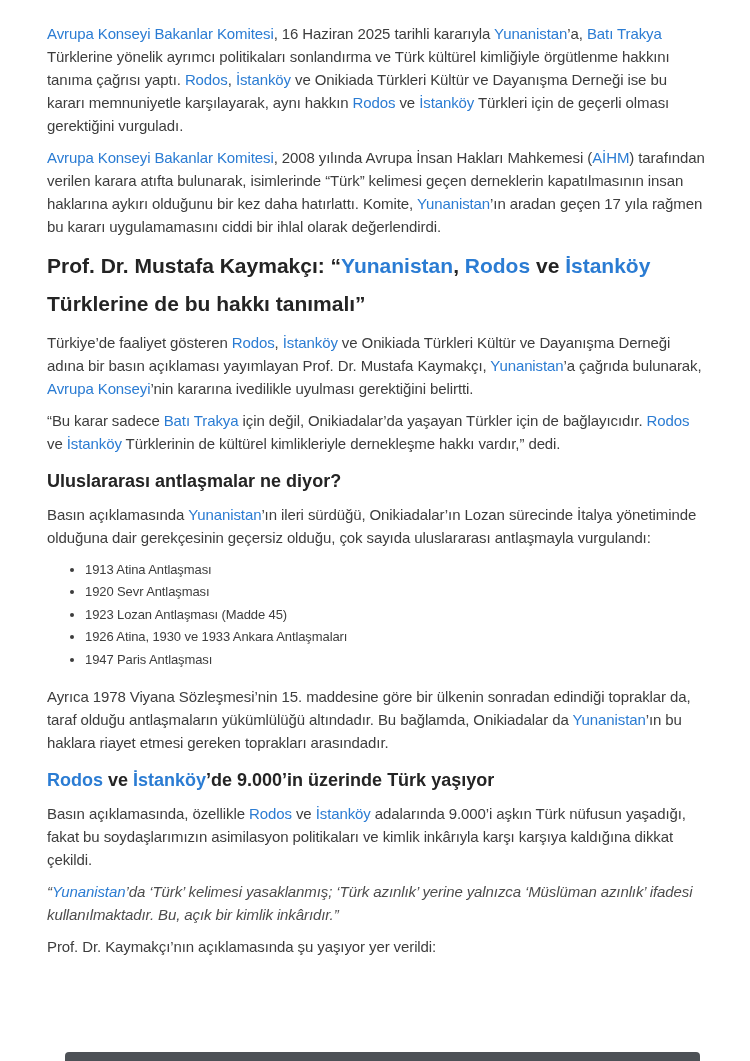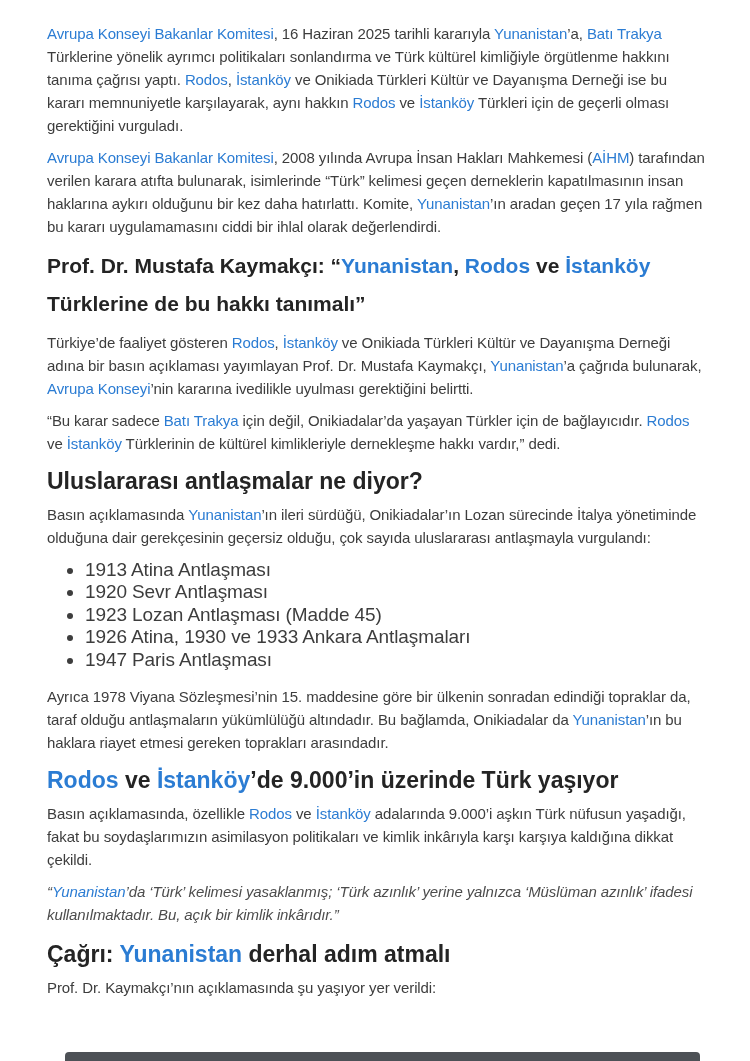--- a/index.html
+++ b/index.html
@@ -23,34 +23,34 @@
     letter-spacing:-0.1px;
   }
   .h2{
     font-size:21px;
     line-height:38px;
     font-weight:700;
     color:#242424;
     margin:4px 0 8px 0;
   }
   .h3{
-    font-size:23px;
+    font-size:18px;
     line-height:24px;
     font-weight:700;
     color:#242424;
     margin:12px 0 10px 0;
   }
   .mt14{margin-top:14px;}
   .mt16{margin-top:16px;}
   ul.treaty-list{
     margin:10px 0 14px 0;
     padding-left:38px;
   }
   ul.treaty-list li{
-    font-size:19px;
+    font-size:13px;
     line-height:22.4px;
     color:#3d3d3d;
     letter-spacing:-0.1px;
   }
   .lnk{color:var(--link,#2b7cd3);cursor:pointer;}
   .h2 .lnk,.h3 .lnk{font-weight:700;}
   .quote-italic{
     font-style:italic;
     color:#4c4c4c;
   }
@@ -92,19 +92,18 @@
     </ul>
 
   <p class="para">Ayrıca 1978 Viyana Sözleşmesi’nin 15. maddesine göre bir ülkenin sonradan edindiği topraklar da, taraf olduğu antlaşmaların yükümlülüğü altındadır. Bu bağlamda, Onikiadalar da <span class="lnk">Yunanistan</span>’ın bu haklara riayet etmesi gereken toprakları arasındadır.</p>
 
   <h3 class="h3 mt14"><span class="lnk">Rodos</span> ve <span class="lnk">İstanköy</span>’de 9.000’in üzerinde Türk yaşıyor</h3>
 
   <p class="para">Basın açıklamasında, özellikle <span class="lnk">Rodos</span> ve <span class="lnk">İstanköy</span> adalarında 9.000’i aşkın Türk nüfusun yaşadığı, fakat bu soydaşlarımızın asimilasyon politikaları ve kimlik inkârıyla karşı karşıya kaldığına dikkat çekildi.</p>
 
   <p class="para quote-italic">“<span class="lnk">Yunanistan</span>’da ‘Türk’ kelimesi yasaklanmış; ‘Türk azınlık’ yerine yalnızca ‘Müslüman azınlık’ ifadesi kullanılmaktadır. Bu, açık bir kimlik inkârıdır.”</p>
 
-  <h3 class="h3 mt16">Çağrı: <span class="lnk">Yunanistan</span> derhal adım atmalı</h3>
 
   <p class="para">Prof. Dr. Kaymakçı’nın açıklamasında şu yaşıyor yer verildi:</p>
 
 </div>
 
 <div class="bottom-bar"></div>
 
 </body></html>

